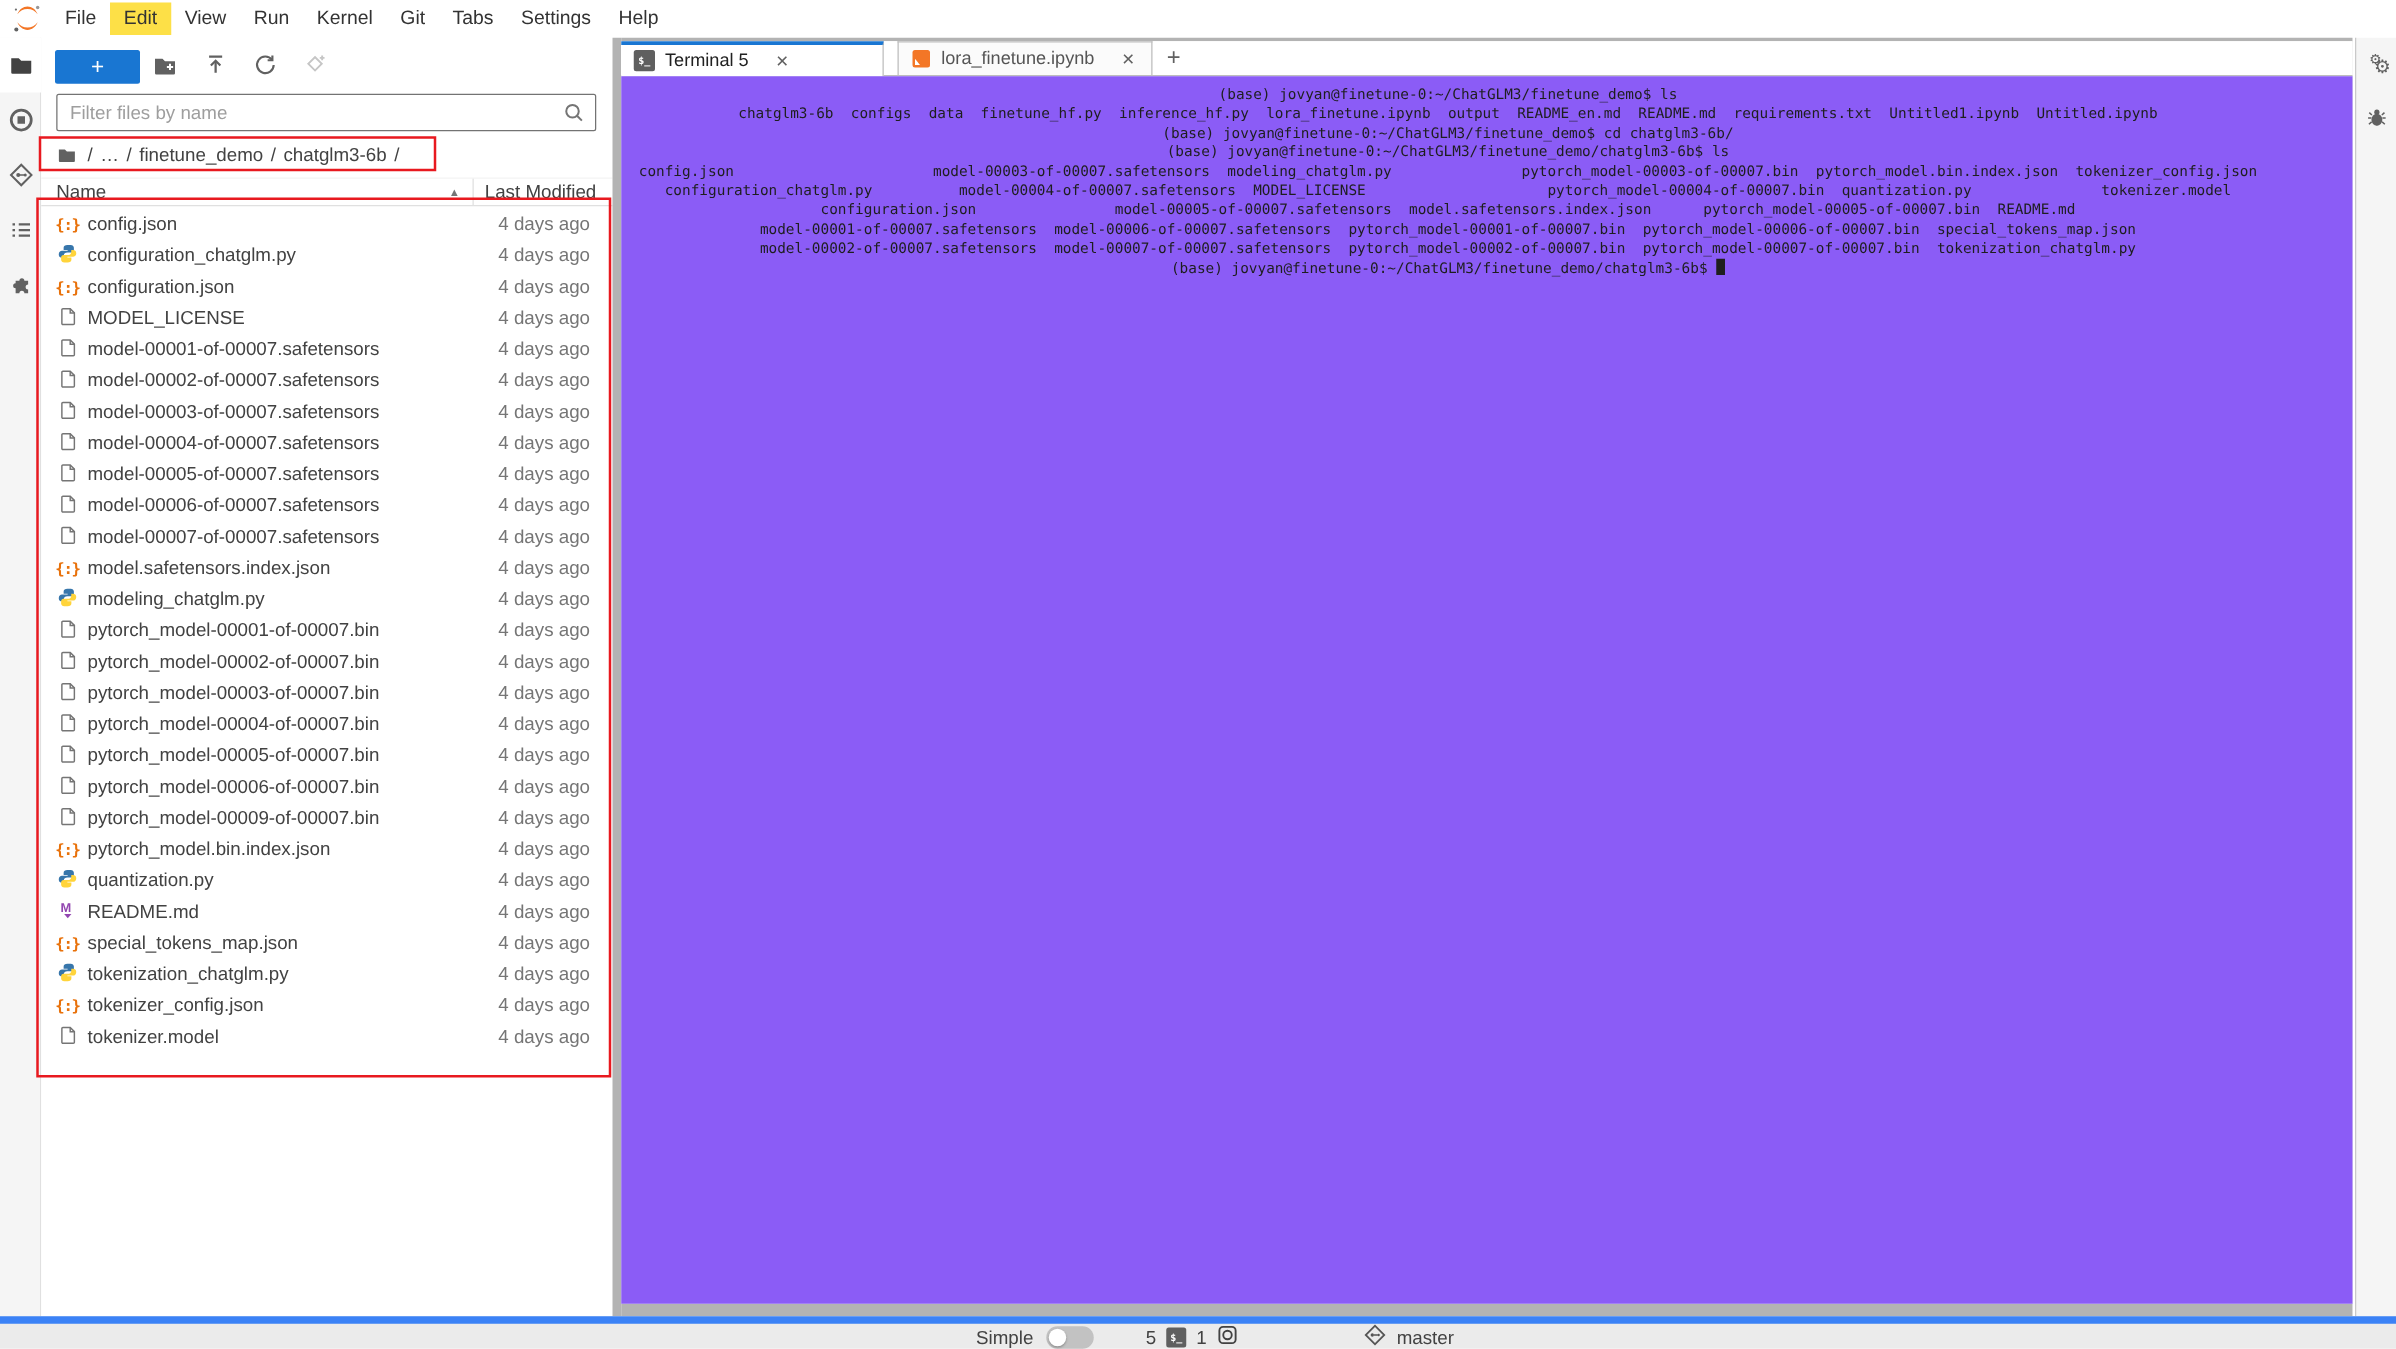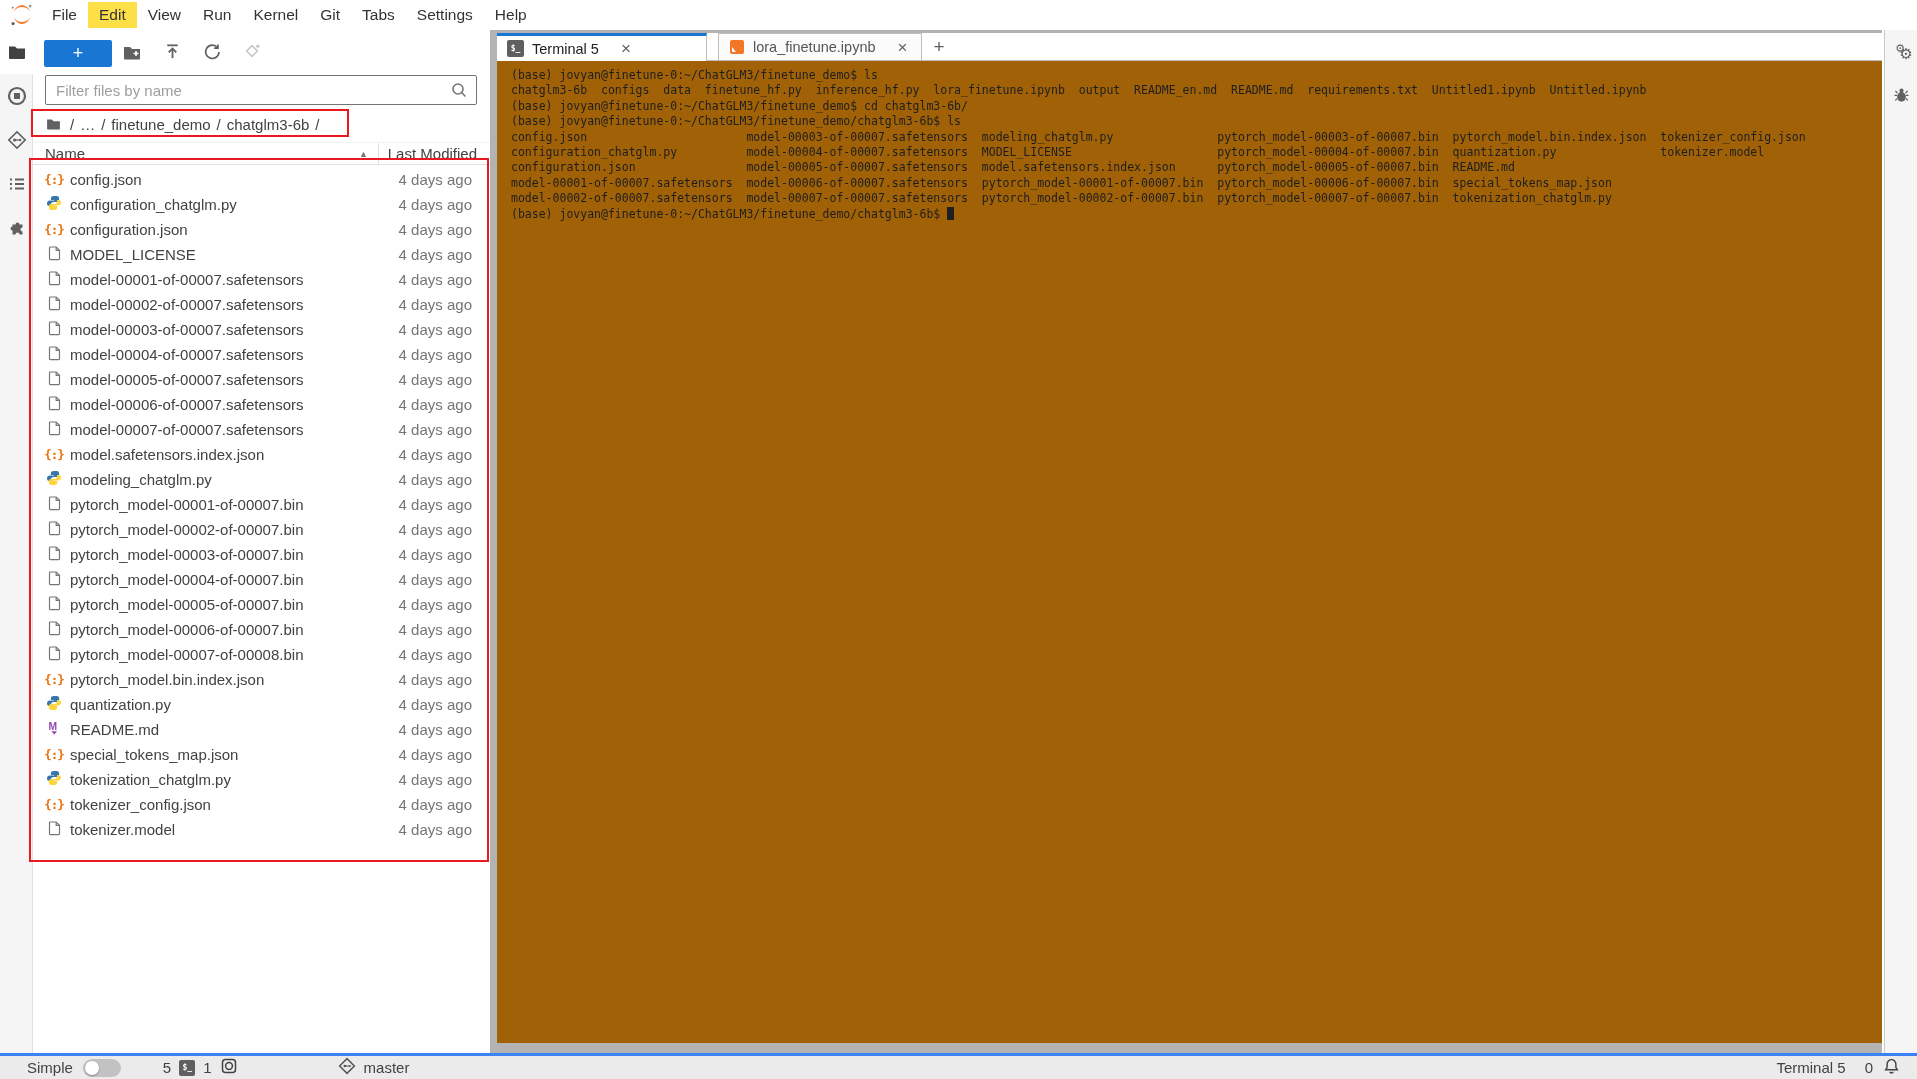--- a/index.html
+++ b/index.html
@@ -62,34 +62,34 @@
   #tabbar { height:28px; display:flex; align-items:stretch; border-bottom:1px solid #bdbdbd; background:#fff; }
   .tab { display:flex; align-items:center; gap:8px; padding:0 10px; font-size:14.5px; }
   .tab .close { margin-left:14px; font-size:17px; color:#616161; line-height:1; }
   #tab-terminal { width:210px; border-top:3px solid #1976d2; border-right:1px solid #bdbdbd; background:#fff; color:#212121; margin-bottom:-1px; }
   #tab-notebook { width:204px; margin-left:11px; border:1px solid #bdbdbd; border-bottom:none; background:#fbfbfb; color:#555; }
   #tab-add { width:34px; display:flex; align-items:center; justify-content:center; font-size:19px; color:#616161; }
   .term-ico { width:17px; height:17px; background:#5f5f5f; border-radius:2px; color:#fff;
       font-family:"DejaVu Sans Mono",monospace; font-size:8px; font-weight:bold; display:flex; align-items:center; justify-content:center; }
   .nb-ico { width:16px; height:16px; position:relative; }
 
-  #terminal { flex:1; position:relative; background:#a16207; }
+  #terminal { flex:1; position:relative; background:#8b5cf6;text-align:center; }
   #terminal pre { position:absolute; left:14px; top:7px; font-family:"DejaVu Sans Mono",monospace;
       font-size:11.5px; line-height:15.4px; color:#1e1e1e; white-space:pre; }
   #terminal .cursor { display:inline-block; width:7px; height:13px; background:#1f1f1f; vertical-align:-2px; }
 
   
   #right-sidebar { position:absolute; right:0; top:30px; width:33px; bottom:26px; background:#f5f5f5; border-left:1px solid #c9c9c9; }
   .rsb-item { width:32px; height:44px; display:flex; align-items:center; justify-content:center; color:#616161; }
   #gears { font-size:15px; letter-spacing:-6px; line-height:1; }
   #gears .g1 { font-size:11px; vertical-align:7px; }
 
   
   #statusbar { position:absolute; left:0; bottom:0; width:1917px; height:26px; background:#ebebeb;
-      border-top:3px solid #3b82f6; display:flex; align-items:center; font-size:15px; color:#424242; }
+      border-top:6px solid #3b82f6; display:flex; align-items:center; font-size:15px; color:#424242;flex-direction:column; }
   #sb-left { display:flex; align-items:center; padding-left:27px; gap:8px; }
   .toggle { width:38px; height:18px; border-radius:9px; background:#c2c2c2; position:relative; margin-left:2px; }
   .toggle .knob { position:absolute; left:2px; top:2px; width:14px; height:14px; border-radius:50%; background:#fff;
       box-shadow:0 1px 2px rgba(0,0,0,.3); }
   .sb-gap { width:26px; }
   .sb-gap-lg { width:84px; }
   .mini-term { width:16px; height:16px; background:#5f5f5f; border-radius:2px; color:#fff;
       font-family:"DejaVu Sans Mono",monospace; font-size:8px; font-weight:bold; display:flex; align-items:center; justify-content:center; }
   #sb-right { margin-left:auto; display:flex; align-items:center; gap:9px; padding-right:16px; }
   #sb-right .ctx { margin-right:10px; }
@@ -417,21 +417,21 @@
         <span class="fname">pytorch_model-00006-of-00007.bin</span>
         <span class="fdate">4 days ago</span>
       </div>
       <div class="frow">
         <span class="fi">
           <span><svg width="15" height="16" viewBox="0 0 18 18">
               <path d="M4 1.8h7l4 4V16a1 1 0 0 1-1 1H4a1 1 0 0 1-1-1V2.8a1 1 0 0 1 1-1z" fill="none" stroke="#757575" stroke-width="1.4"></path>
               <path d="M11 1.8v4h4" fill="none" stroke="#757575" stroke-width="1.4"></path>
             </svg></span>
         </span>
-        <span class="fname">pytorch_model-00007-of-00008.bin</span>
+        <span class="fname">pytorch_model-00009-of-00007.bin</span>
         <span class="fdate">4 days ago</span>
       </div>
       <div class="frow">
         <span class="fi">
           <span class="fi-json">{:}</span>
         </span>
         <span class="fname">pytorch_model.bin.index.json</span>
         <span class="fdate">4 days ago</span>
       </div>
       <div class="frow">

